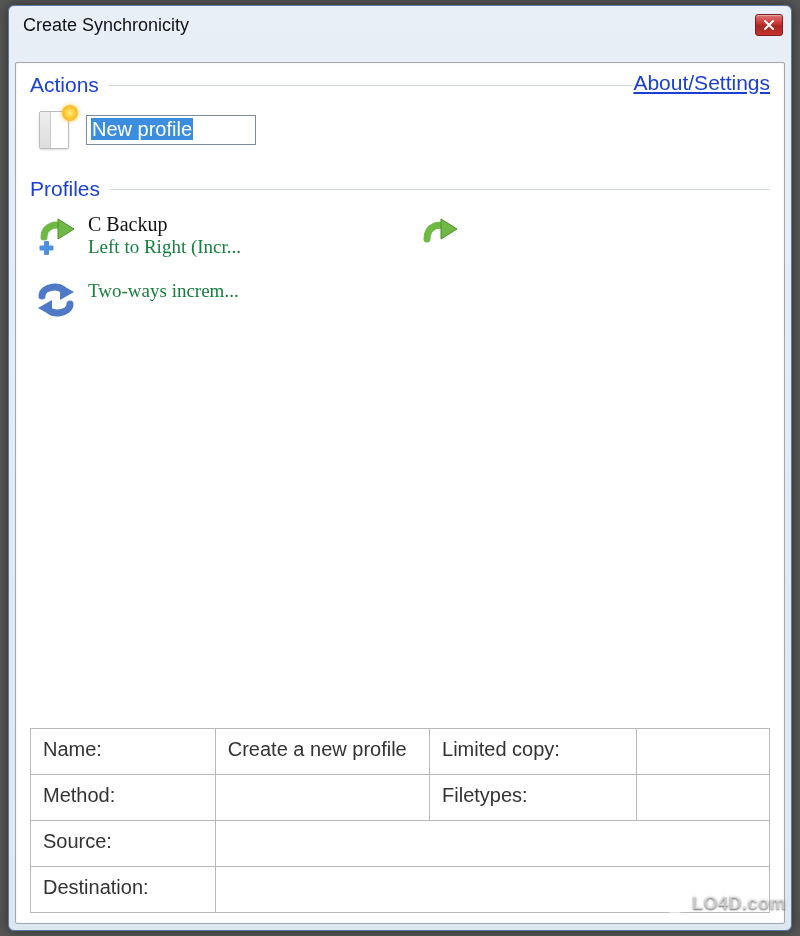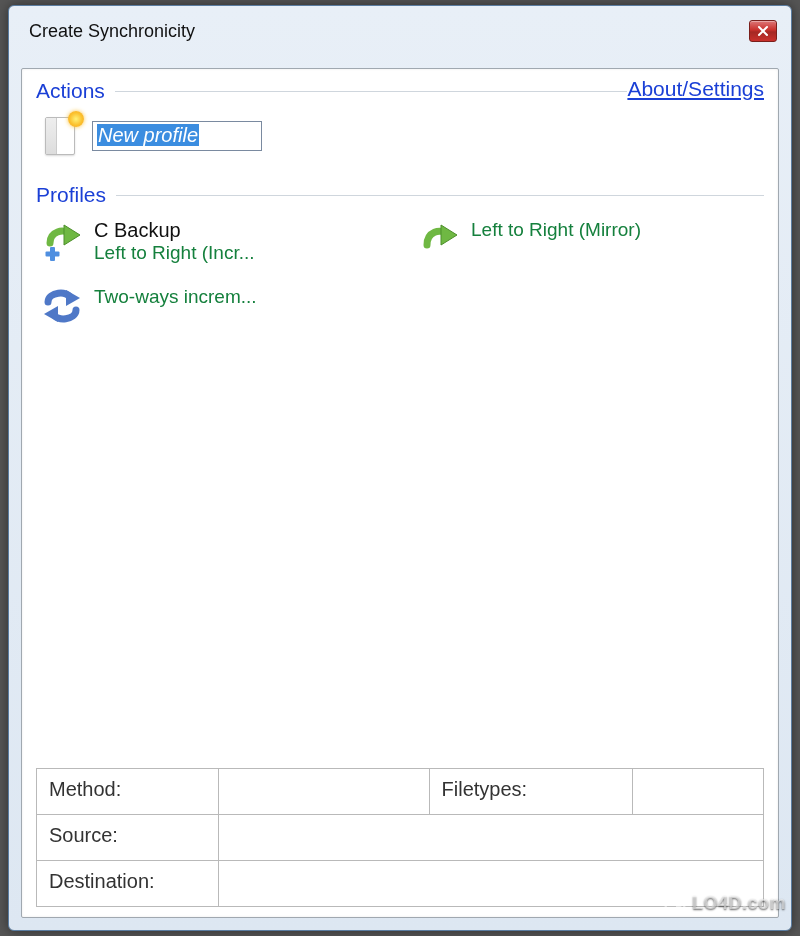--- a/index.html
+++ b/index.html
@@ -13,21 +13,21 @@
     }
     .window {
       position: absolute;
       top: 5px; left: 8px; right: 8px; bottom: 5px;
       background: linear-gradient(#e8eff7, #dde7f2);
       border: 1px solid #5a7ca0;
       border-radius: 6px;
       box-shadow: 0 0 12px rgba(0,0,0,.45);
       display: flex;
       flex-direction: column;
-      padding: 12px;
+      padding: 6px;
     }
     .titlebar {
       height: 30px;
       display: flex;
       align-items: center;
       justify-content: space-between;
       padding: 0 2px 4px 8px;
     }
     .titlebar .title {
       font-size: 18px;
@@ -82,21 +82,20 @@
       flex: 1;
       height: 1px;
       background: #cfd6dd;
     }
     .actions-body {
       display: flex;
       align-items: center;
       gap: 10px;
       padding-left: 6px;
       margin-bottom: 24px;
-      font-style: italic;
     }
     .new-profile-icon {
       width: 40px; height: 46px;
       position: relative;
     }
     .new-profile-icon .page {
       position: absolute;
       left: 3px; top: 4px;
       width: 30px; height: 38px;
       background: #fff;
@@ -139,20 +138,21 @@
       gap: 20px 30px;
       padding-left: 4px;
       margin-bottom: 10px;
       align-content: start;
     }
     .profile-item {
       display: flex;
       gap: 10px;
       align-items: flex-start;
       cursor: pointer;
+      font-family: Liberation Serif, serif;
     }
     .profile-item .picon { width: 44px; height: 44px; flex-shrink:0; }
     .profile-item .ptext { padding-top: 2px; }
     .profile-item .pname { font-size: 20px; color: #111; white-space: nowrap; overflow:hidden; text-overflow:ellipsis;}
     .profile-item .pdesc { font-size: 19px; color: #15803d; white-space: nowrap; overflow:hidden; text-overflow:ellipsis;}
     .spacer { flex: 1; }
     .info-table {
       border-collapse: collapse;
       width: 100%;
       table-layout: fixed;
@@ -253,21 +253,20 @@
           <div class="pdesc">Left to Right (Incr...</div>
         </div>
       </div>
 
       <div class="profile-item">
         <svg class="picon" viewBox="0 0 44 44">
           <path d="M10 28 C 10 14, 24 12, 28 16" fill="none" stroke="#6fb843" stroke-width="7" stroke-linecap="round"></path>
           <polygon points="24,8 40,18 24,28" fill="#6fb843" stroke="#4d8f2c" stroke-width="1"></polygon>
         </svg>
         <div class="ptext">
-          <div class="pdesc">Left to Right (Mirror)</div>
         </div>
       </div>
 
       <div class="profile-item">
         <svg class="picon" viewBox="0 0 44 44">
           <path d="M8 18 C 8 8, 28 6, 30 14" fill="none" stroke="#4f78c7" stroke-width="7" stroke-linecap="round"></path>
           <polygon points="26,6 40,14 26,22" fill="#4f78c7"></polygon>
           <path d="M36 26 C 36 36, 16 38, 14 30" fill="none" stroke="#4f78c7" stroke-width="7" stroke-linecap="round"></path>
           <polygon points="18,38 4,30 18,22" fill="#4f78c7"></polygon>
         </svg>
@@ -281,20 +280,26 @@
     <div class="spacer"></div>
 
     <table class="info-table">
       <colgroup>
           <col class="c1">
           <col class="c2">
           <col class="c3">
           <col class="c4">
         </colgroup>
       <tbody>
+          <tr>
+        <td>Name:</td>
+        <td>Create a new profile</td>
+        <td>Limited copy:</td>
+        <td></td>
+      </tr>
       <tr>
         <td>Method:</td>
         <td></td>
         <td>Filetypes:</td>
         <td></td>
       </tr>
       <tr>
         <td>Source:</td>
         <td colspan="3"></td>
       </tr>

